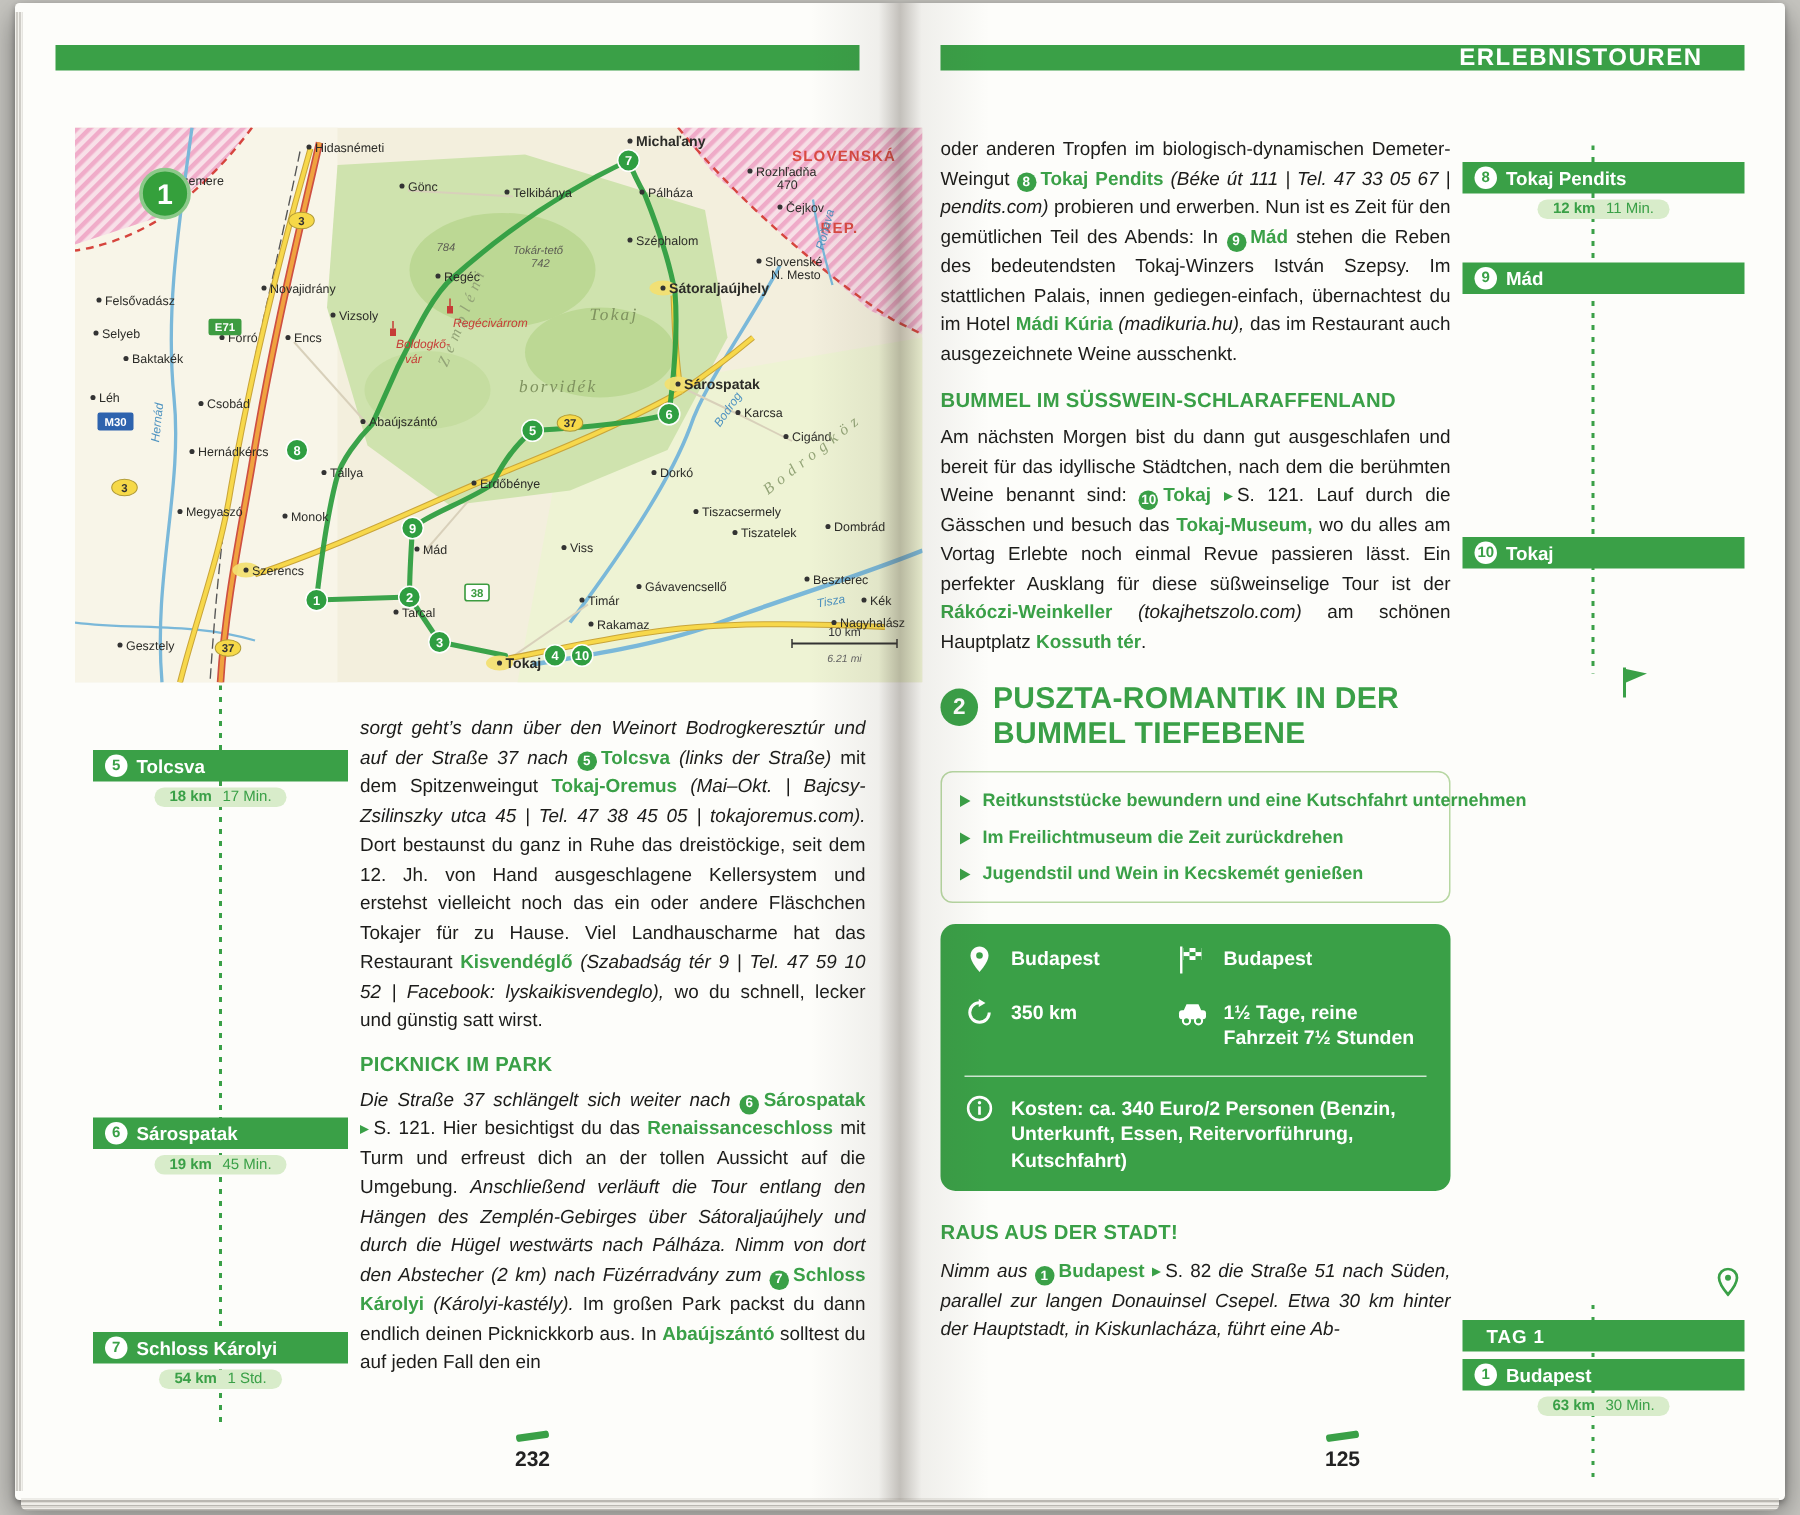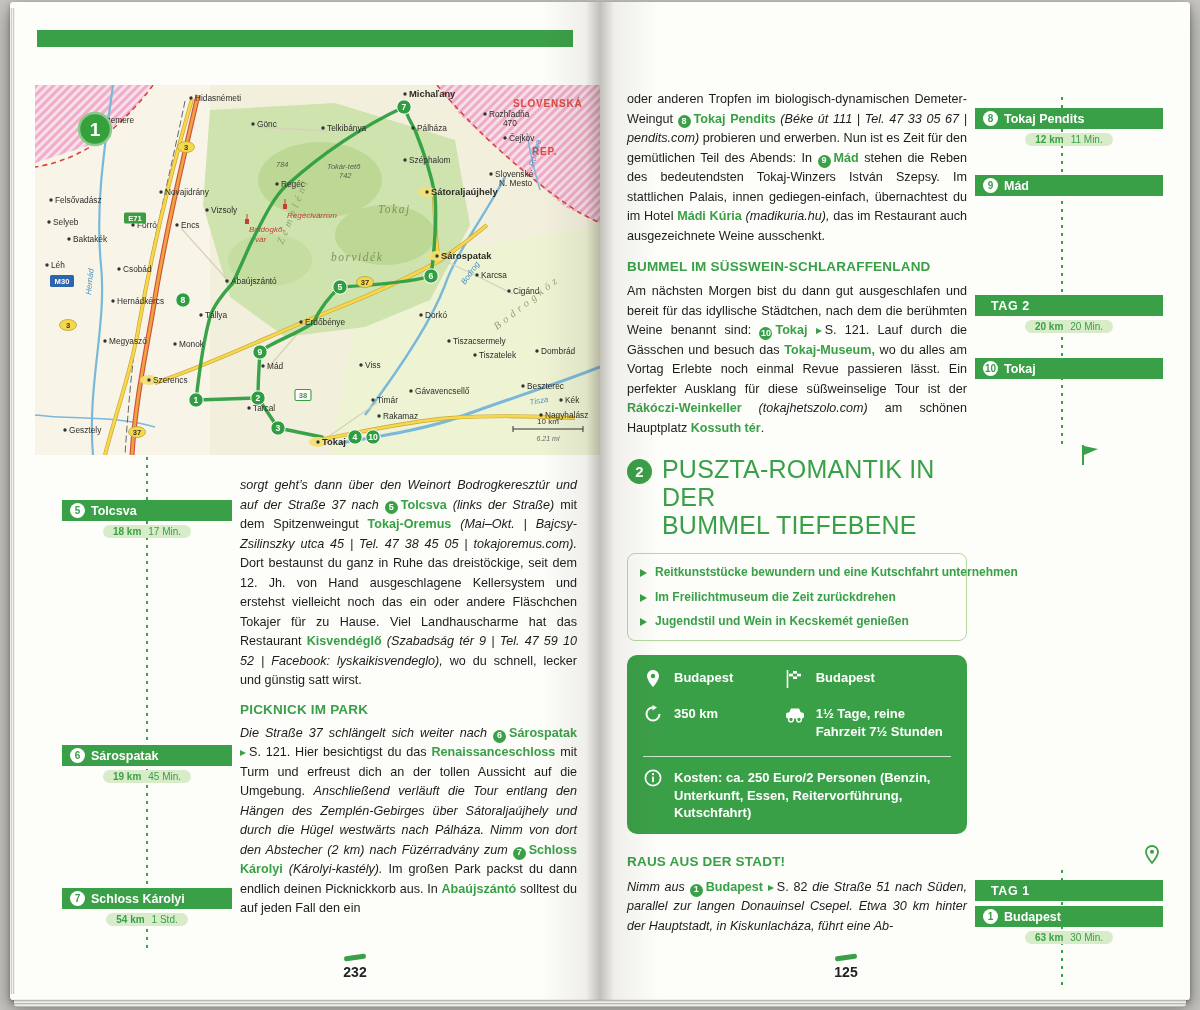--- a/index.html
+++ b/index.html
@@ -19,21 +19,21 @@
         border-radius:0 0 4px 4px}
   .gutter{position:absolute;left:530px;top:0;width:120px;height:100%;z-index:60;pointer-events:none;
         background:linear-gradient(90deg,rgba(0,0,0,0) 0%,rgba(60,50,40,.07) 38%,rgba(60,50,40,.30) 50%,rgba(60,50,40,.07) 62%,rgba(0,0,0,0) 100%)}
   .edge-left{position:absolute;left:0;top:6px;width:5px;height:986px;
         background:repeating-linear-gradient(90deg,#f2f1ec 0 1px,#cfcdc7 1px 2px)}
 
   .bar{position:absolute;height:17px;background:var(--green)}
   .bar-title{color:#fff;font-weight:bold;font-size:16px;letter-spacing:1px;line-height:17px;text-align:right;padding-right:28px}
 
   
-  .map-wrap{position:absolute;left:25px;top:83px;width:565px;height:356px}
+  .map-wrap{position:absolute;left:40px;top:83px;width:565px;height:356px}
   .tl{font-size:8.3px;fill:#2c2c28;font-family:"Liberation Sans",sans-serif}
   .tb{font-weight:bold;font-size:9.4px}
   .slov{fill:#d94a42;font-weight:bold;font-size:10px;letter-spacing:.8px}
   .area{font-family:"Liberation Serif",serif;font-style:italic;fill:#7f925f;font-size:11.5px;letter-spacing:1.5px}
   .range{font-family:"Liberation Serif",serif;font-style:italic;fill:#93a477;font-size:10.5px;letter-spacing:4px}
   .riv{fill:#4e93c0;font-style:italic;font-size:8px}
   .site{fill:#c63c36;font-size:8px;font-style:italic}
   .peak{fill:#5c5c53;font-size:7.5px;font-style:italic}
   .bdg{font-size:7.6px;font-weight:bold}
   .bdg.dark{fill:#333}.bdg.light{fill:#fff}.bdg.grn{fill:#3d9c41}
@@ -67,21 +67,21 @@
   .tri-inline{display:inline-block;width:0;height:0;border-left:6px solid var(--green);
         border-top:3.5px solid transparent;border-bottom:3.5px solid transparent;margin-right:3px}
   .gh{color:var(--green);font-size:13.5px;font-weight:bold;letter-spacing:.2px;text-align:left}
   .h-picknick{margin:9px 0 3px}
   .h-bummel{margin:11px 0 4px}
   .h-raus{margin:18px 0 5px}
 
   .tour-head{display:flex;gap:10px;margin-top:17px;text-align:left}
   .tour-num{width:25px;height:25px;border-radius:50%;background:var(--green);color:#fff;font-size:15px;font-weight:bold;
         display:flex;align-items:center;justify-content:center;flex:0 0 25px;margin-top:4px}
-  .tour-title{color:var(--green);font-weight:normal;font-size:25px;line-height:1.12;letter-spacing:.2px}
+  .tour-title{color:var(--green);font-weight:bold;font-size:20px;line-height:1.12;letter-spacing:.2px}
 
   .bullets{border:1.5px solid #b7d7a2;border-radius:8px;padding:9px 12px;display:flex;flex-direction:column;gap:6px;margin-top:14px}
   .bullet{display:flex;gap:8px;color:var(--green);font-weight:bold;font-size:12px;align-items:baseline;white-space:nowrap;text-align:left}
   .tri{width:0;height:0;border-left:7px solid var(--green);border-top:4.5px solid transparent;border-bottom:4.5px solid transparent;
         flex:0 0 7px;position:relative;top:1px}
 
   .facts{background:var(--green);border-radius:10px;color:#fff;padding:14px 16px 12px;margin-top:14px;
         display:grid;grid-template-columns:46% 54%;row-gap:16px;text-align:left}
   .fact{display:flex;align-items:flex-start;gap:11px;font-size:13px;font-weight:bold;line-height:1.35}
   .fact .fic{flex:0 0 20px;margin-top:0}
@@ -93,20 +93,23 @@
   .endflag{position:absolute;z-index:2}
   .startpin{position:absolute;z-index:2}
 </style>
 </head>
 <body>
 
 <div class="book">
   <div class="edge-left"></div>
 
   <div class="bar" style="left:27px;top:28px;width:536px"></div>
+  <div class="bar" style="left:617px;top:28px;width:536px">
+    <div class="bar-title">ERLEBNISTOUREN</div>
+  </div>
 
   <div class="map-wrap">
     <svg id="map-svg" width="565" height="370" viewBox="0 0 565 370">
       <defs>
         <pattern id="hatch" width="6" height="6" patternTransform="rotate(45)" patternUnits="userSpaceOnUse">
           <rect width="6" height="6" fill="#f8dce8"></rect>
             <rect width="3" height="6" fill="#ee9fc4"></rect>
         </pattern>
       </defs>
       <g>
@@ -435,21 +438,21 @@
           <circle cx="14" cy="14.5" r="2.4" fill="#3aa047" stroke="#fff" stroke-width="1.4"></circle>
         </svg>
         <span>1½ Tage, reine Fahrzeit 7½ Stunden</span>
       </div>
       <div class="fact fact-costs">
         <svg class="fic" width="18" height="18" viewBox="0 0 18 18">
           <circle cx="9" cy="9" r="7.6" fill="none" stroke="#fff" stroke-width="1.7"></circle>
           <rect x="8.1" y="7.6" width="1.8" height="5.6" fill="#fff"></rect>
           <circle cx="9" cy="5.2" r="1.15" fill="#fff"></circle>
         </svg>
-        <span>Kosten: ca. 250 Euro/2 Personen (Benzin, Unterkunft, Essen, Reitervorführung, Kutschfahrt)</span>
+        <span>Kosten: ca. 340 Euro/2 Personen (Benzin, Unterkunft, Essen, Reitervorführung, Kutschfahrt)</span>
       </div>
     </div>
 
     <h3 class="gh h-raus">RAUS AUS DER STADT!</h3>
     <p class="par"><span class="seg-i">Nimm aus </span><span class="cnum">1</span><span class="seg-g">Budapest </span><span class="ref"><span class="tri-inline"></span>S. 82</span><span class="seg-i"> die Straße 51 nach Süden, parallel zur langen Donauinsel Csepel. Etwa 30 km hinter der Hauptstadt, in Kiskunlacháza, führt eine Ab-</span></p>
   </div>
 
   <div class="dotline" style="left:1051px;top:95px;height:352px"></div>
   <div class="dotline" style="left:1051px;top:868px;height:120px"></div>
 
@@ -464,29 +467,20 @@
       </div>
   </div>
 
   <div class="mk" style="left:965px;top:173px;width:188px">
     <div class="mk-bar">
       <span class="mk-num">9</span>
       <span>Mád</span>
     </div>
   </div>
 
-  <div class="mk" style="left:965px;top:293px;width:188px">
-    <div class="mk-bar tag">
-      <span>TAG 2</span>
-    </div>
-    <div class="mk-dist">
-        <b>20 km</b>
-        <span>20 Min.</span>
-      </div>
-  </div>
 
   <div class="mk" style="left:965px;top:356px;width:188px">
     <div class="mk-bar">
       <span class="mk-num">10</span>
       <span>Tokaj</span>
     </div>
   </div>
 
   <div class="endflag" style="left:1070px;top:442px">
     <svg width="20" height="22" viewBox="0 0 20 22">
@@ -512,20 +506,20 @@
     <div class="mk-bar">
       <span class="mk-num">1</span>
       <span>Budapest</span>
     </div>
     <div class="mk-dist">
         <b>63 km</b>
         <span>30 Min.</span>
       </div>
   </div>
 
-  <div class="pageno" style="left:806px;top:953px">
+  <div class="pageno" style="left:855px;top:953px">
     <span class="tick"></span>
     <span>125</span>
   </div>
 
   <div class="gutter"></div>
 </div>
 <div class="bottom-stack"></div>
 
 </body></html>

